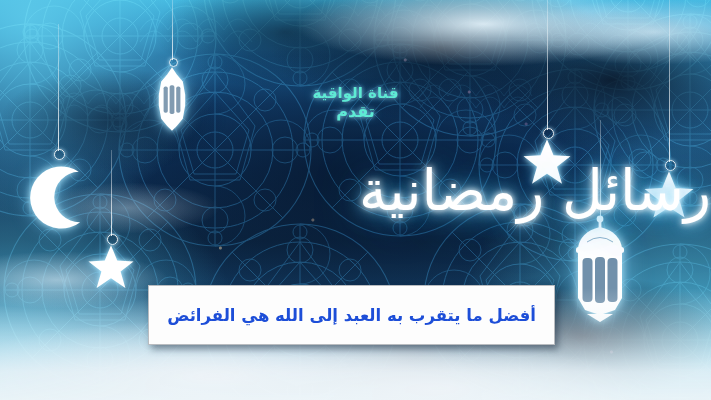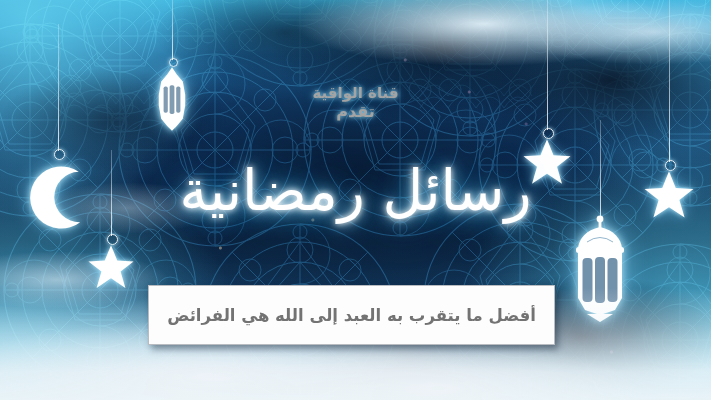--- a/index.html
+++ b/index.html
@@ -108,37 +108,36 @@
   
   #channel-block {
     position: absolute;
     left: 0; right: 0;
     top: 84px;
     text-align: center;
     direction: rtl;
     line-height: 1.22;
   }
   #channel-block .line {
-    color: #a3a3a3;
+    color: #5eead4;
     font-weight: bold;
     font-size: 15px;
     letter-spacing: 0.2px;
     text-shadow:
       0 0 4px rgba(150,225,255,0.9),
       0 0 10px rgba(90,190,240,0.7),
       0 1px 2px rgba(0,20,40,0.8);
   }
   #channel-block .line.second { font-size: 16px; }
 
   
   #main-title {
     position: absolute;
     left: 0; right: 0;
     top: 158px;
-    text-align: center;
     direction: rtl;
     color: #ffffff;
     font-size: 56px;
     font-weight: normal;
     letter-spacing: 2px;
     white-space: nowrap;
     text-shadow:
       0 0 6px #ffffff,
       0 0 14px rgba(165,230,255,0.95),
       0 0 28px rgba(80,190,240,0.9),
@@ -155,21 +154,21 @@
     background: #fdfdfd;
     border: 1px solid #b9bcc0;
     box-shadow: 3px 4px 7px rgba(10,25,45,0.45);
     display: flex;
     align-items: center;
     justify-content: center;
     box-sizing: border-box;
   }
   #quote-text {
     direction: rtl;
-    color: #737373;
+    color: #1d4ed8;
     font-weight: bold;
     font-size: 16.5px;
     letter-spacing: 0px;
     white-space: nowrap;
   }
 
   
   #specks {
     background:
       radial-gradient(circle at 31% 62%, rgba(255,225,180,0.45) 0 1px, transparent 2px),

